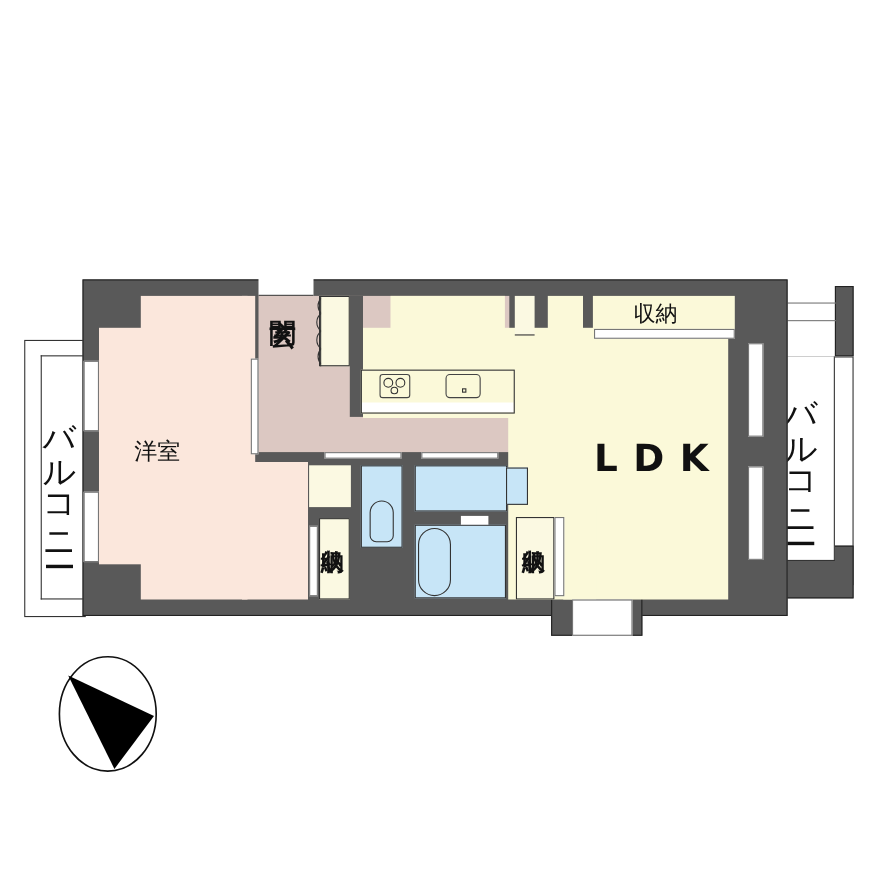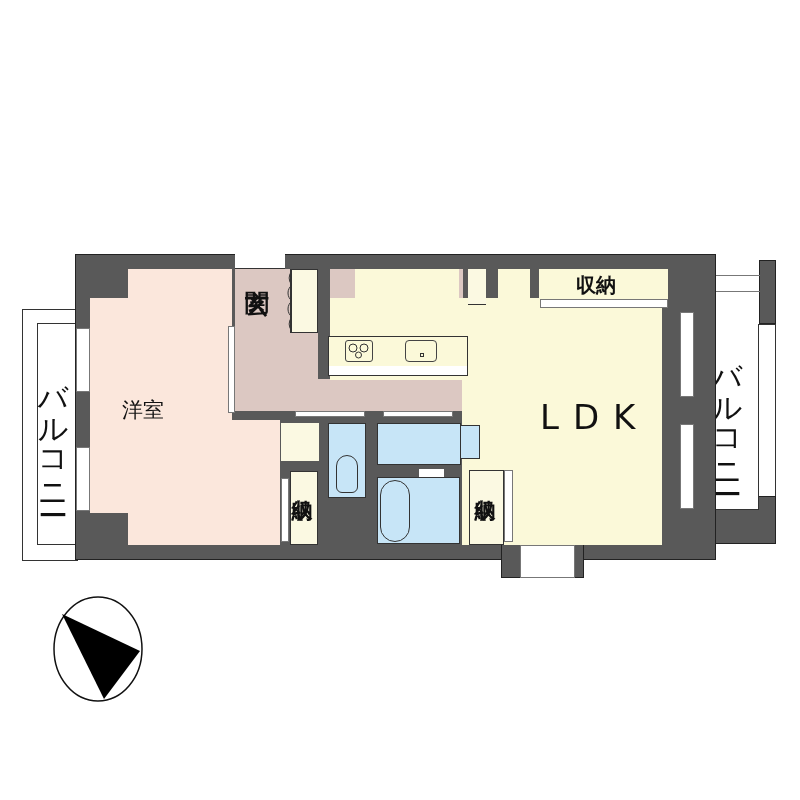--- a/index.html
+++ b/index.html
@@ -51,39 +51,39 @@
 <div class="label vlabel" style="left:245px;top:272px;font-size:24px;font-weight:700;">玄関</div>
 
 <div class="abs win" style="left:228px;top:326px;width:7px;height:87px;"></div>
 
 <div class="abs wall" style="left:318px;top:269px;width:12px;height:110px;"></div>
 <div class="abs" style="left:330px;top:298px;width:332px;height:82px;background:#fbf9d9;"></div>
 <div class="abs" style="left:355px;top:269px;width:104px;height:30px;background:#fbf9d9;"></div>
 <div class="abs" style="left:498px;top:269px;width:32px;height:30px;background:#fbf9d9;"></div>
 <div class="abs" style="left:462px;top:380px;width:200px;height:165px;background:#fbf9d9;"></div>
 <div class="abs" style="left:512px;top:460px;width:30px;height:85px;background:#fbf9d9;"></div>
-<div class="label" style="left:540px;top:400px;font-size:34px;letter-spacing:14px;font-weight:400;">LDK</div>
+<div class="label" style="left:540px;top:400px;font-size:34px;letter-spacing:14px;font-weight:700;">LDK</div>
 
 <div class="abs" style="left:468px;top:269px;width:18px;height:36px;background:#fbf9e2;border-bottom:1px solid #333;"></div>
 
 <div class="abs" style="left:328px;top:336px;width:140px;height:40px;background:#fbf9d9;border:1px solid #333;box-shadow:inset 0 -9px 0 #fff;"></div>
 <div class="abs" style="left:345px;top:340px;width:28px;height:22px;border:1.5px solid #444;border-radius:3px;">
   <svg width="26" height="20">
       <circle cx="7" cy="7" r="4" fill="none" stroke="#333"></circle>
       <circle cx="18" cy="7" r="4" fill="none" stroke="#333"></circle>
       <circle cx="12.5" cy="14" r="3" fill="none" stroke="#333"></circle>
     </svg>
 </div>
 <div class="abs" style="left:405px;top:340px;width:32px;height:22px;border:1.5px solid #444;border-radius:4px;">
   <div class="abs" style="left:14px;top:12px;width:4px;height:4px;border:1px solid #333;"></div>
 </div>
 
 <div class="abs" style="left:539px;top:269px;width:129px;height:34px;background:#fbf9d9;"></div>
 <div class="abs" style="left:540px;top:299px;width:128px;height:9px;background:#fff;border:1px solid #777;"></div>
-<div class="label" style="left:576px;top:275px;font-size:20px;font-weight:700;">収納</div>
+<div class="label" style="left:576px;top:275px;font-size:20px;font-weight:400;">収納</div>
 
 <div class="abs win" style="left:680px;top:312px;width:14px;height:85px;"></div>
 <div class="abs win" style="left:680px;top:424px;width:14px;height:85px;"></div>
 
 <div class="abs win" style="left:520px;top:545px;width:55px;height:33px;"></div>
 
 <div class="abs" style="left:328px;top:423px;width:38px;height:75px;background:#c7e5f7;border:1px solid #333;"></div>
 <div class="abs" style="left:336px;top:455px;width:22px;height:38px;border:1px solid #333;border-radius:11px 11px 6px 6px;"></div>
 <div class="abs" style="left:377px;top:423px;width:84px;height:42px;background:#c7e5f7;border:1px solid #333;"></div>
 <div class="abs" style="left:460px;top:425px;width:20px;height:34px;background:#c7e5f7;border:1px solid #333;"></div>

